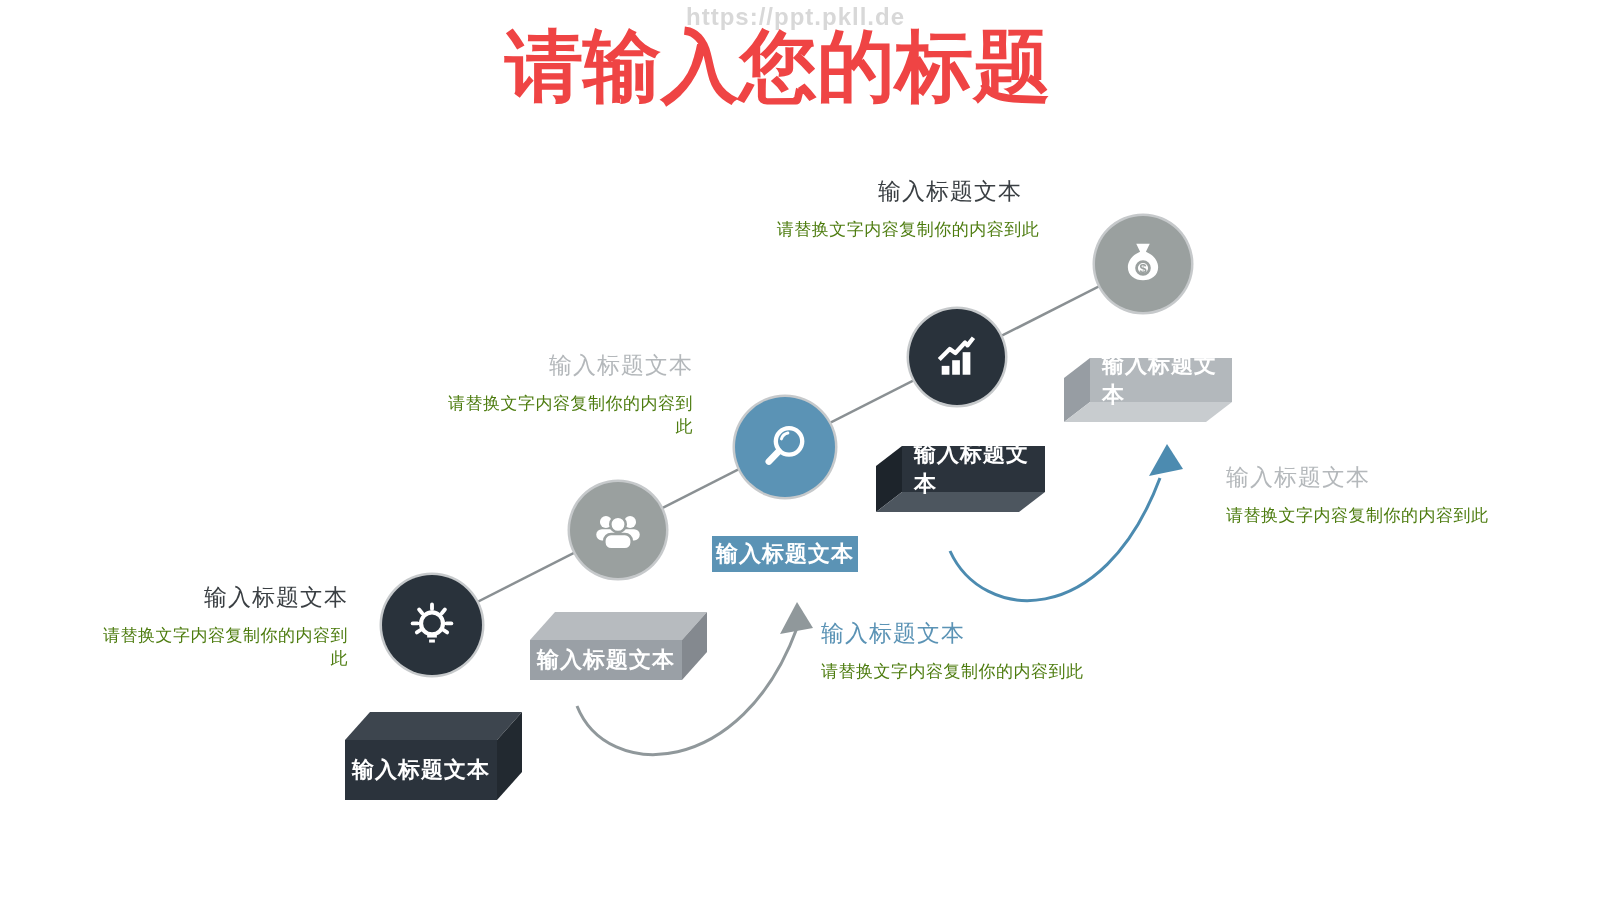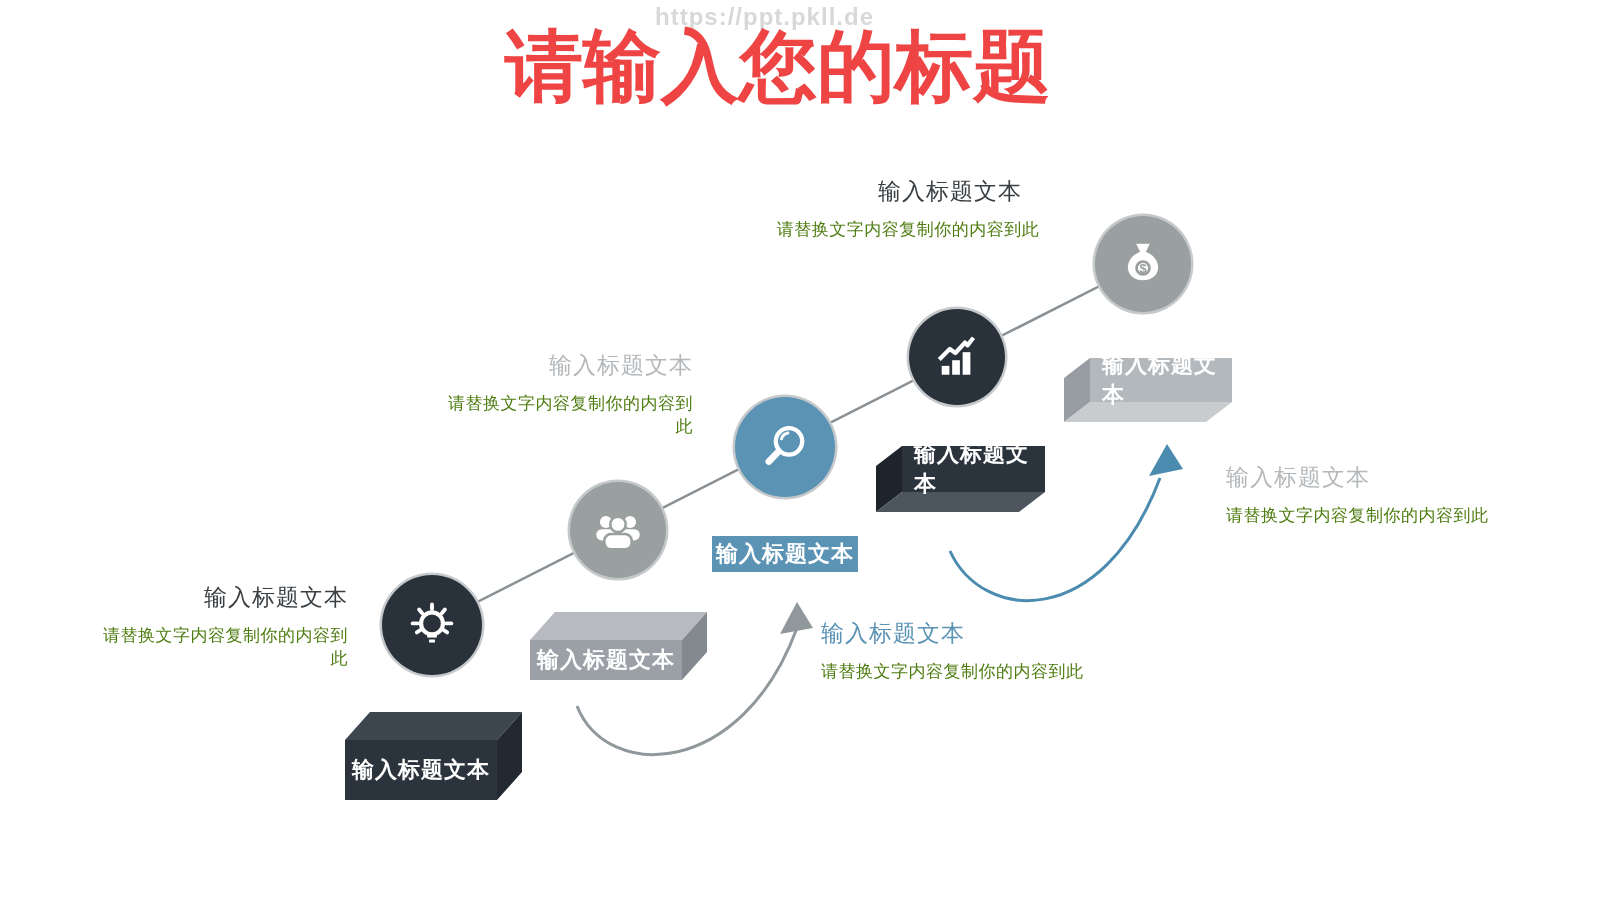--- a/index.html
+++ b/index.html
@@ -1,21 +1,21 @@
 <!DOCTYPE html>
 <html><head>
 <meta charset="utf-8">
 <style>
   html,body { margin:0; padding:0; background:#ffffff; }
   .canvas {
     position:relative; width:1600px; height:900px; background:#ffffff;
     overflow:hidden; font-family:"Liberation Sans","DejaVu Sans",sans-serif;
   }
   .watermark {
-    position:absolute; left:655px; top:3px; width:250px; text-align:left;
+    position:absolute; left:655px; top:3px; width:250px; text-align:right;
     font-size:24px; font-weight:bold; color:#d8d8d8; letter-spacing:1px;
   }
   .main-title {
     position:absolute; left:778px; top:20px; transform:translateX(-50%);
     font-size:78px; line-height:1.2; font-weight:900; color:#ef4444;
     white-space:nowrap;
   }
   svg.connectors { position:absolute; left:0; top:0; }
 
   

